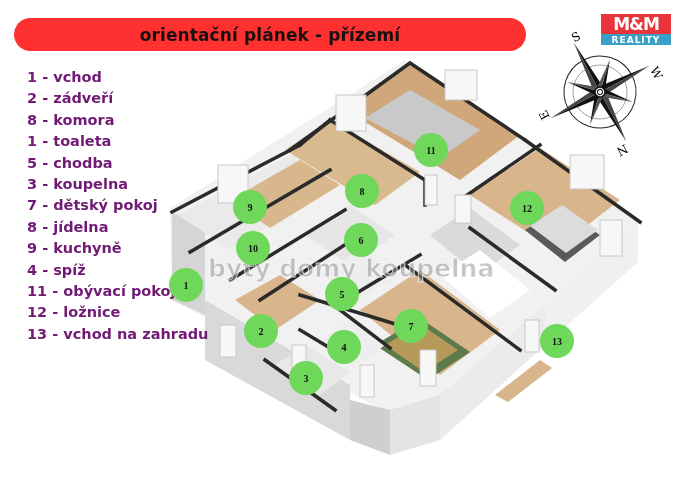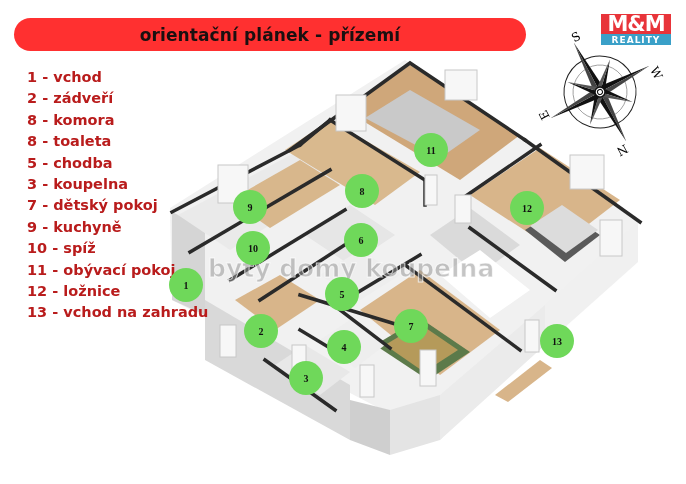--- a/index.html
+++ b/index.html
@@ -7,29 +7,29 @@
   body { position: relative; font-family: "Liberation Sans", "DejaVu Sans", sans-serif; }
 
   .title-bar {
     position: absolute; left: 14px; top: 18px; width: 512px; height: 33px;
     background: #ff3030; border-radius: 17px;
     display: flex; align-items: center; justify-content: center;
   }
   .title-text { font-family: "DejaVu Sans", sans-serif; font-weight: bold; font-size: 17px; color: #1a1010; letter-spacing: 0.1px; }
 
   .logo { position: absolute; left: 601px; top: 14px; width: 70px; height: 32px; }
-  .logo-top { width: 70px; height: 20px; background: #e8343a; color: #fff; font-weight: bold; font-size: 21px;
+  .logo-top { width: 70px; height: 20px; background: #e8343a; color: #fff; font-weight: bold; font-size: 17px;
     font-family: "DejaVu Sans", sans-serif; display: flex; align-items: center; justify-content: center; letter-spacing: -1px; }
   .logo-bottom { width: 70px; height: 11px; background: #3aa0c8; color: #fff; font-weight: bold; font-size: 9px;
     font-family: "DejaVu Sans", sans-serif; display: flex; align-items: center; justify-content: center; letter-spacing: 1px; }
 
   .compass { position: absolute; left: 540px; top: 30px; width: 130px; height: 130px; }
 
   .legend { position: absolute; left: 27px; top: 67px; }
-  .legend-item { font-family: "DejaVu Sans", sans-serif; font-weight: bold; font-size: 14.5px; color: #b91c1c; height: 21.4px; line-height: 21.4px; white-space: nowrap; }
+  .legend-item { font-family: "DejaVu Sans", sans-serif; font-weight: bold; font-size: 14.5px; color: #701a75; height: 21.4px; line-height: 21.4px; white-space: nowrap; }
 
   .plan { position: absolute; left: 0; top: 0; width: 686px; height: 484px; }
 
   .marker { position: absolute; width: 34px; height: 34px; border-radius: 50%; background: #6fd85a;
     display: flex; align-items: center; justify-content: center;
     font-family: Liberation Serif, serif; font-weight: bold; font-size: 10px; color: #111; }
 
   .watermark { position: absolute; left: 208px; top: 254px; font-family: "DejaVu Sans", sans-serif; font-weight: bold;
     font-size: 25px; color: rgba(150,150,150,0.55); letter-spacing: 0px; -webkit-text-stroke: 1px rgba(255,255,255,0.7); }
 </style>
@@ -152,26 +152,27 @@
 </svg>
 <div style="position:absolute;left:572px;top:30px;font-family:'DejaVu Serif',serif;font-size:12px;transform:rotate(-28deg);">S</div>
 <div style="position:absolute;left:650px;top:66px;font-family:'DejaVu Serif',serif;font-size:12px;transform:rotate(62deg);">W</div>
 <div style="position:absolute;left:617px;top:143px;font-family:'DejaVu Serif',serif;font-size:12px;transform:rotate(152deg);">N</div>
 <div style="position:absolute;left:540px;top:108px;font-family:'DejaVu Serif',serif;font-size:12px;transform:rotate(242deg);">E</div>
 
 <div class="legend">
   <div class="legend-item">1 - vchod</div>
   <div class="legend-item">2 - zádveří</div>
   <div class="legend-item">8 - komora</div>
-  <div class="legend-item">8 - toaleta</div>
+  <div class="legend-item">1 - toaleta</div>
   <div class="legend-item">5 - chodba</div>
   <div class="legend-item">3 - koupelna</div>
   <div class="legend-item">7 - dětský pokoj</div>
+  <div class="legend-item">8 - jídelna</div>
   <div class="legend-item">9 - kuchyně</div>
-  <div class="legend-item">10 - spíž</div>
+  <div class="legend-item">4 - spíž</div>
   <div class="legend-item">11 - obývací pokoj</div>
   <div class="legend-item">12 - ložnice</div>
   <div class="legend-item">13 - vchod na zahradu</div>
 </div>
 
 <div class="watermark">byty domy koupelna</div>
 
 <div class="marker" style="left:169px;top:268px;">1</div>
 <div class="marker" style="left:244px;top:314px;">2</div>
 <div class="marker" style="left:289px;top:361px;">3</div>

